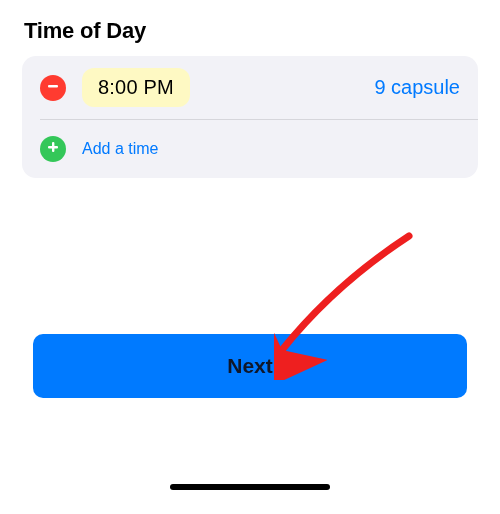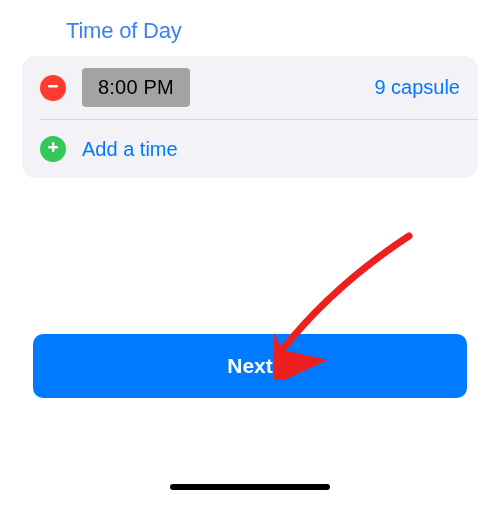--- a/index.html
+++ b/index.html
@@ -6,23 +6,23 @@
     body {
       width: 500px;
       height: 514px;
       background: #ffffff;
       font-family: -apple-system, BlinkMacSystemFont, "Segoe UI", Helvetica, Arial, sans-serif;
       position: relative;
       overflow: hidden;
     }
     .header-title {
       font-size: 22px;
-      font-weight: 400;
-      color: #3b82f6;
-      padding: 18px 0 12px 66px;
+      font-weight: 700;
+      color: #000000;
+      padding: 18px 0 12px 24px;
       letter-spacing: -0.2px;
     }
     .panel {
       background: #f2f2f7;
       border-radius: 14px;
       margin: 0 22px;
       overflow: hidden;
     }
     .row {
       display: flex;
@@ -42,50 +42,50 @@
       display: flex;
       align-items: center;
       justify-content: center;
       flex-shrink: 0;
     }
     .icon-remove { background: #ff3b30; }
     .icon-add    { background: #34c759; }
     .icon-circle svg { width: 14px; height: 14px; }
     .time-chip {
       margin-left: 16px;
-      background: #a3a3a3;
-      border-radius: 4px;
+      background: #fef9c3;
+      border-radius: 12px;
       padding: 8px 16px;
       font-size: 20px;
       color: #000;
       font-weight: 400;
       letter-spacing: 0.2px;
     }
     .dose-label {
       margin-left: auto;
       color: #007aff;
       font-size: 20px;
       font-weight: 400;
     }
     .add-time-label {
       margin-left: 16px;
       color: #007aff;
-      font-size: 20px;
+      font-size: 16px;
       font-weight: 400;
     }
     .next-button {
       position: absolute;
       left: 33px;
       right: 33px;
       top: 334px;
       height: 64px;
       background: #007aff;
       border: none;
       border-radius: 10px;
-      color: #ffffff;
+      color: #0f172a;
       font-size: 21px;
       font-weight: 700;
       cursor: pointer;
       display: flex;
       align-items: center;
       justify-content: center;
     }
     .arrow-annotation {
       position: absolute;
       left: 274px;

